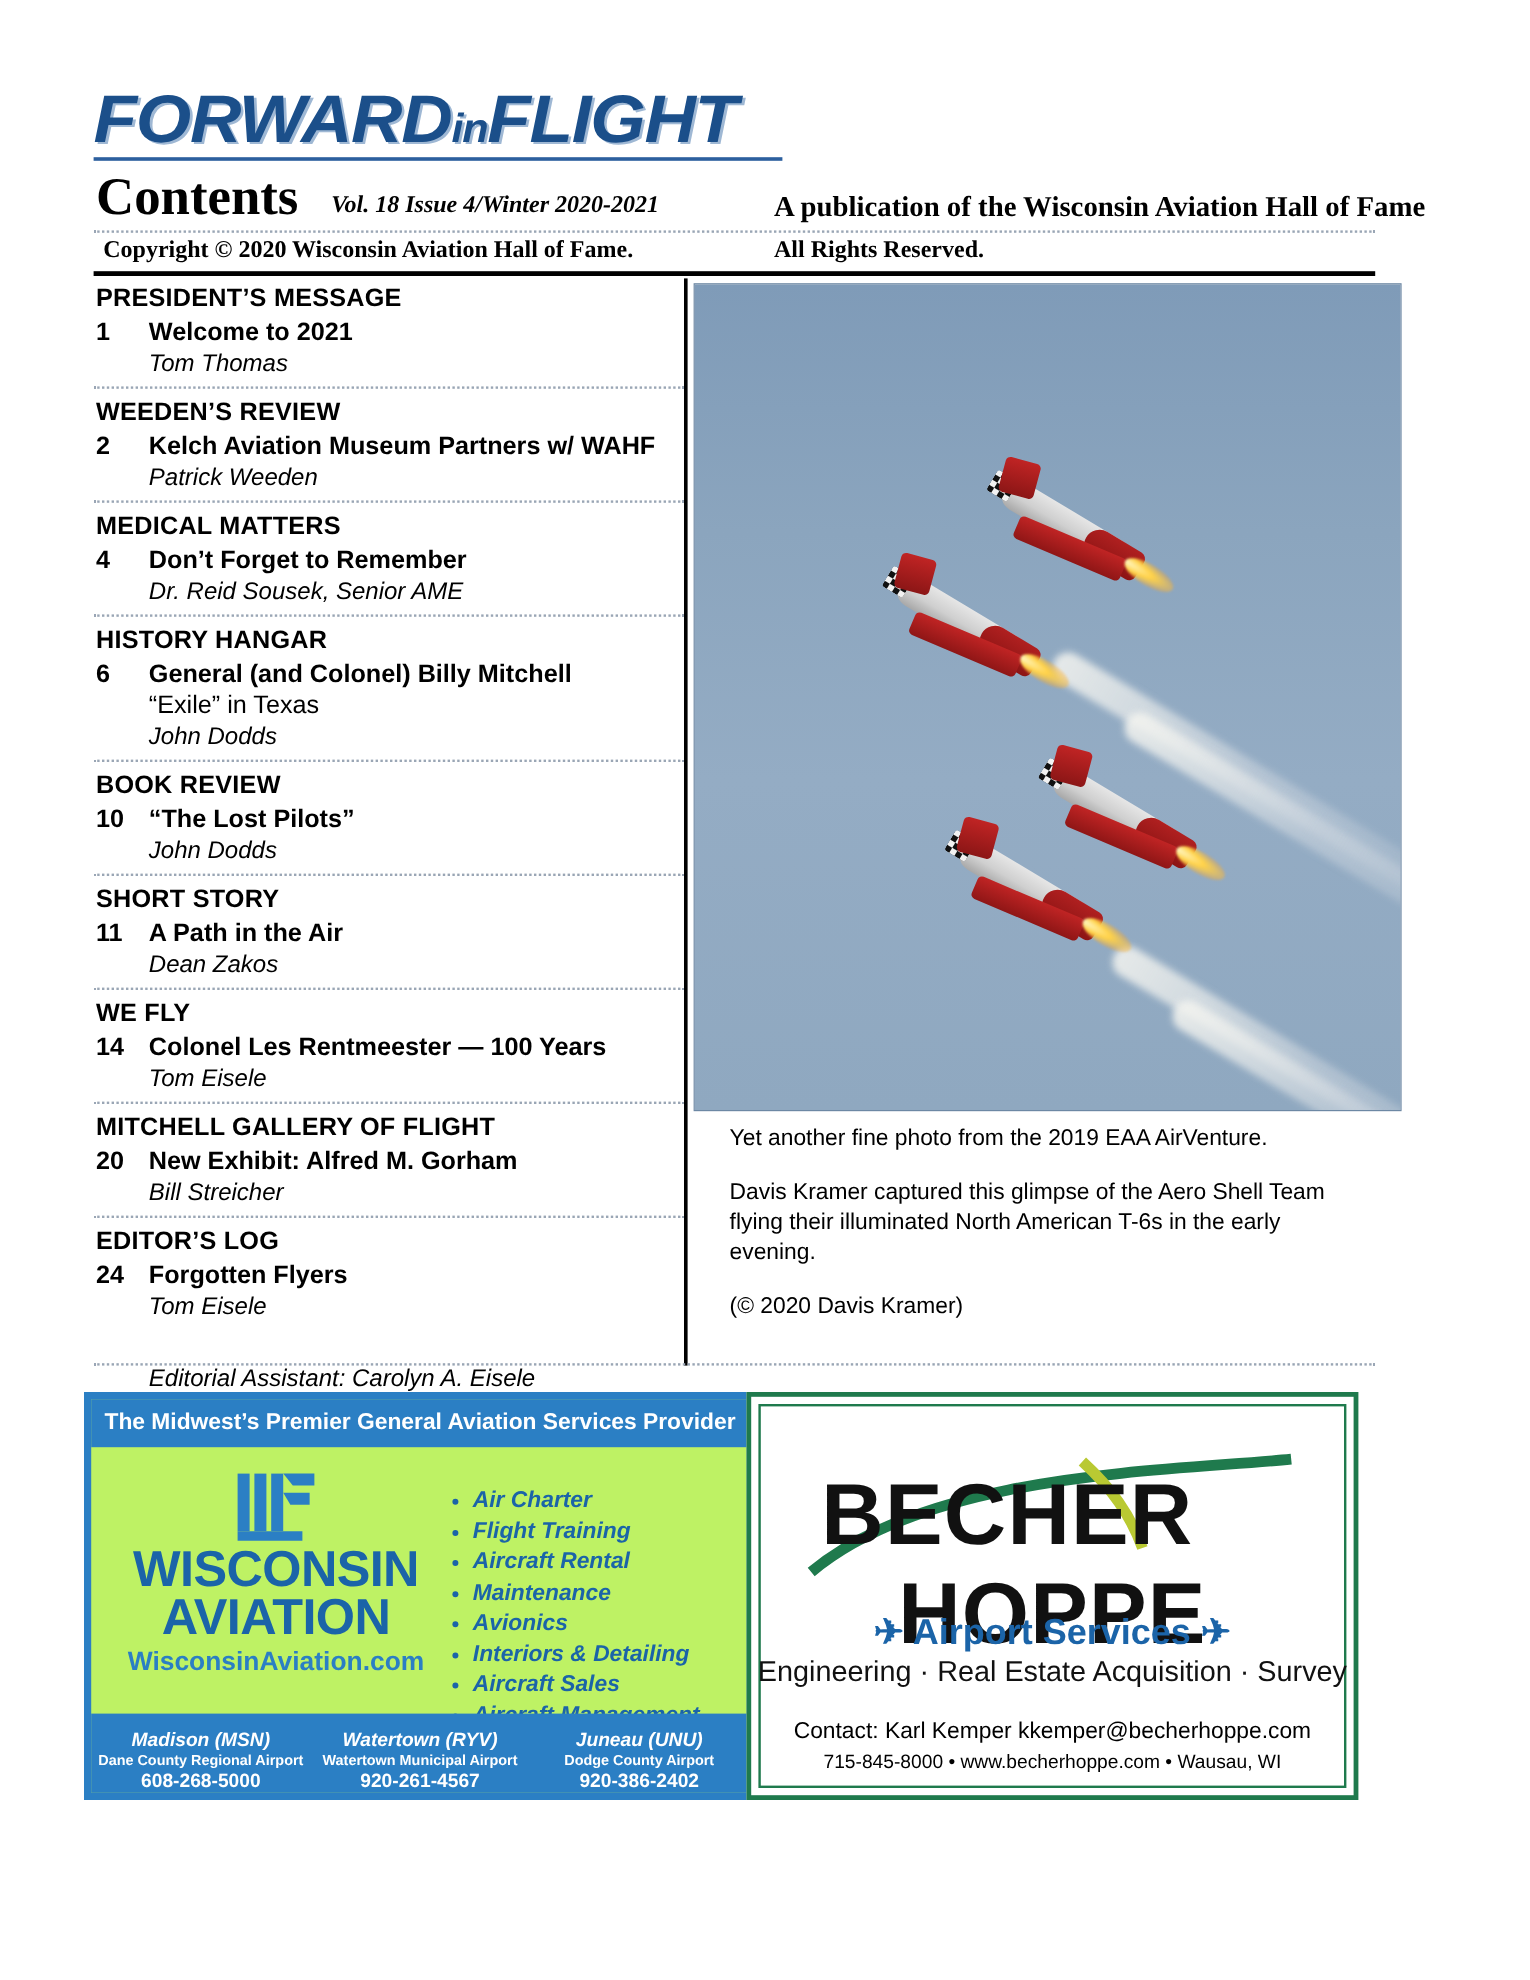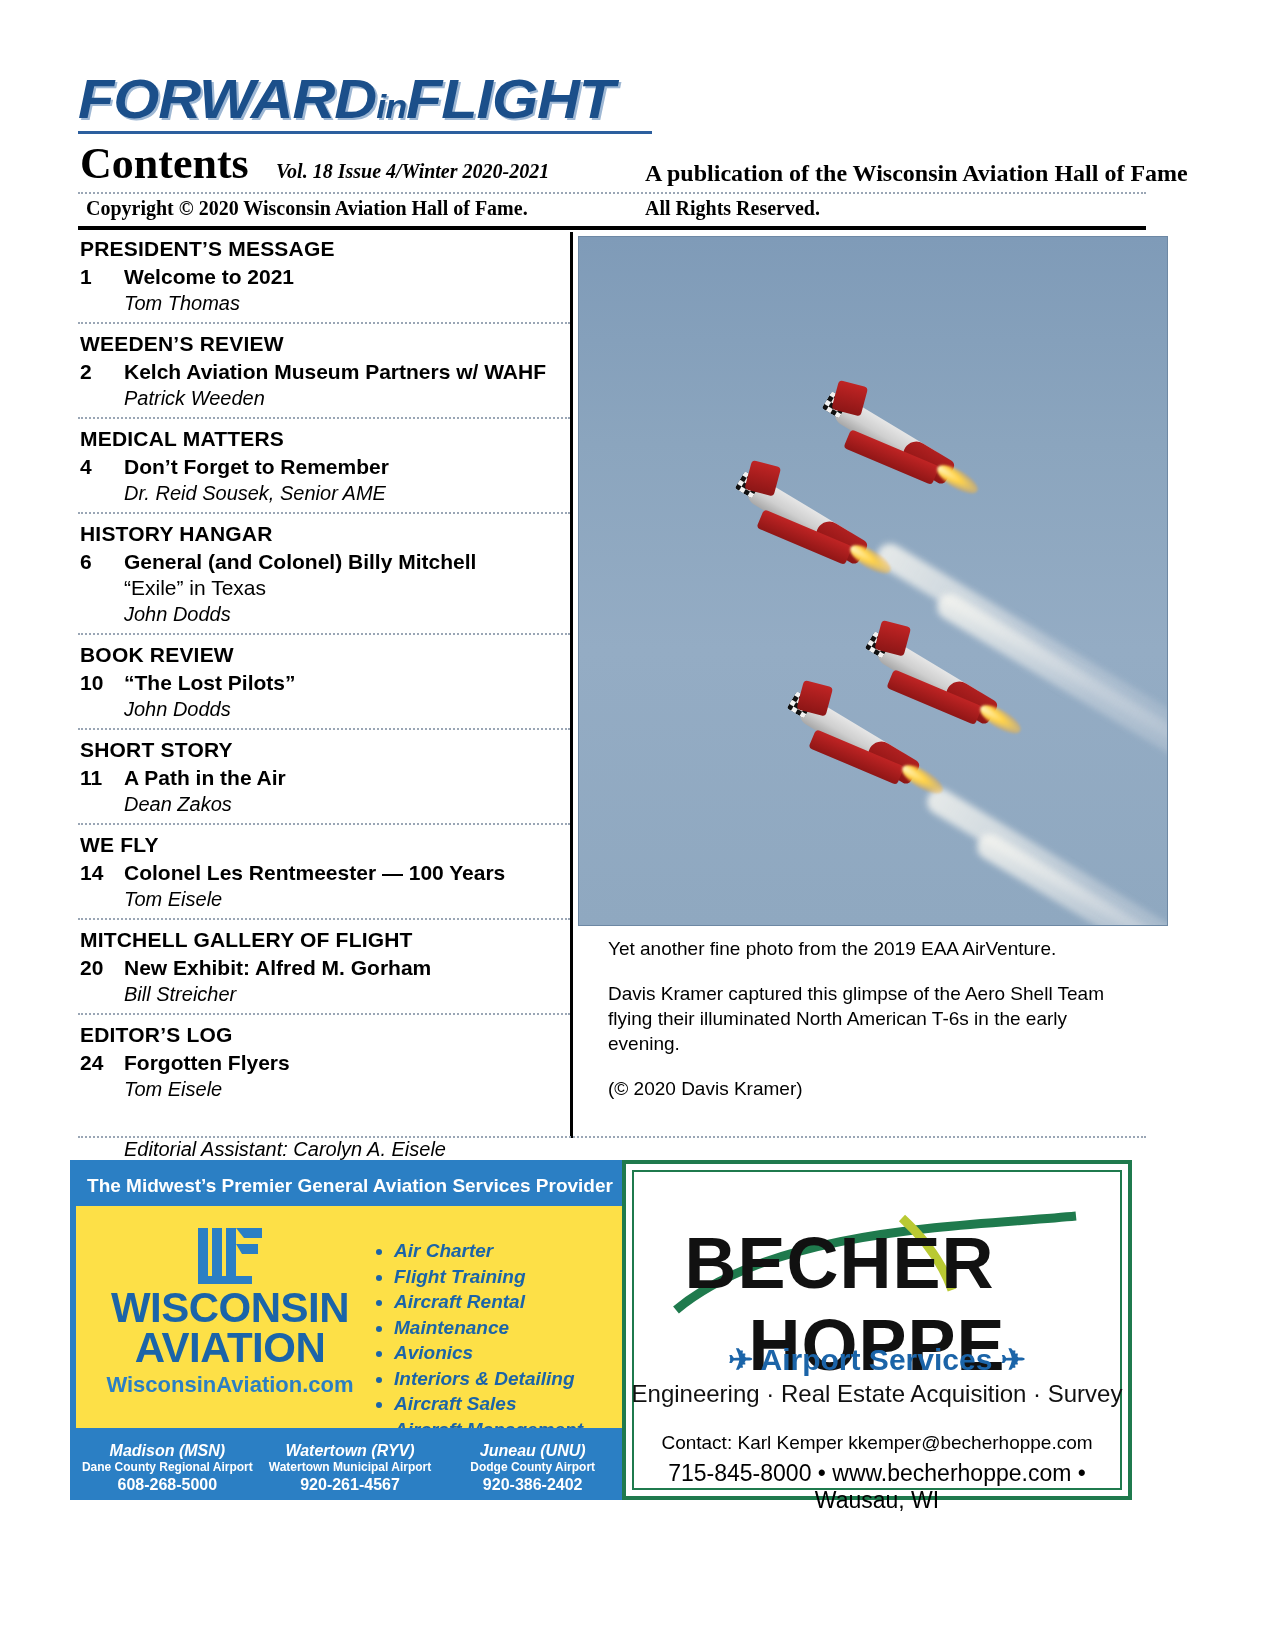--- a/index.html
+++ b/index.html
@@ -265,21 +265,21 @@
   .caption p { margin: 0 0 20px 0; }
   .caption p:last-child { margin-bottom: 0; }
 
   
   .ad-wa {
     position: absolute;
     left: 70px;
     top: 1160px;
     width: 560px;
     height: 340px;
-    background: #fde047;
+    background: #bef264;
     border: 6px solid #2b7fc4;
     box-sizing: border-box;
   }
   .ad-wa-header {
     position: absolute;
     left: 0; top: 0;
     width: 100%;
     height: 40px;
     background: #2b7fc4;
     color: #ffffff;
@@ -408,21 +408,21 @@
     left: 0; right: 0;
     top: 268px;
     text-align: center;
     font-size: 19px;
   }
   .bh-contact2 {
     position: absolute;
     left: 0; right: 0;
     top: 296px;
     text-align: center;
-    font-size: 23px;
+    font-size: 16px;
   }
 </style>
 </head>
 <body>
 
 <div class="page">
 
   <div class="masthead">
     <div class="masthead-text">
       <span>FORWARD</span><span class="small">in</span><span>FLIGHT</span>

